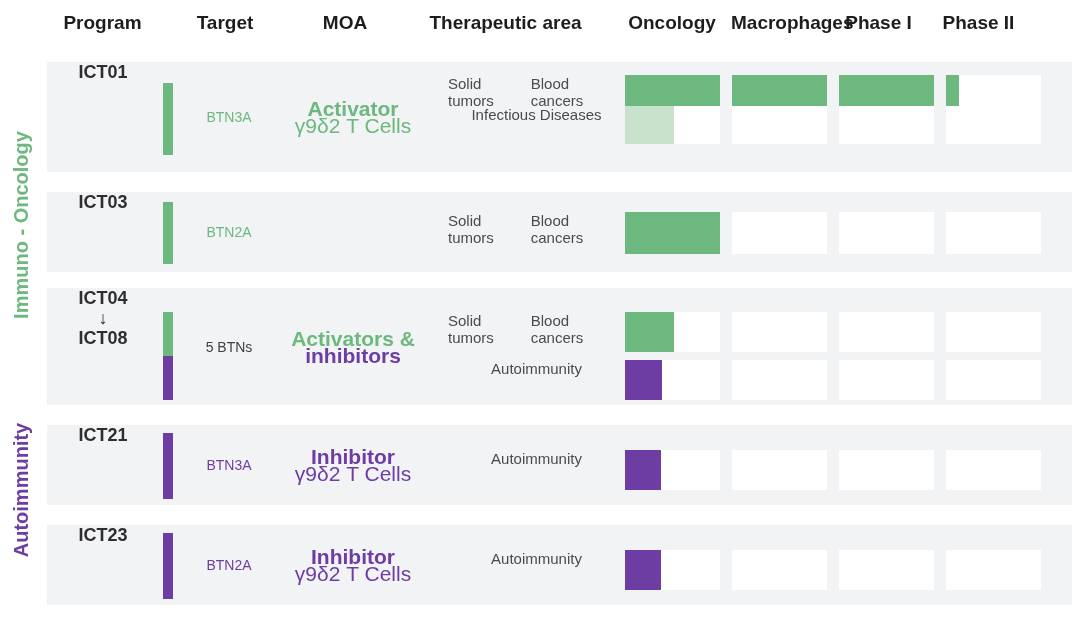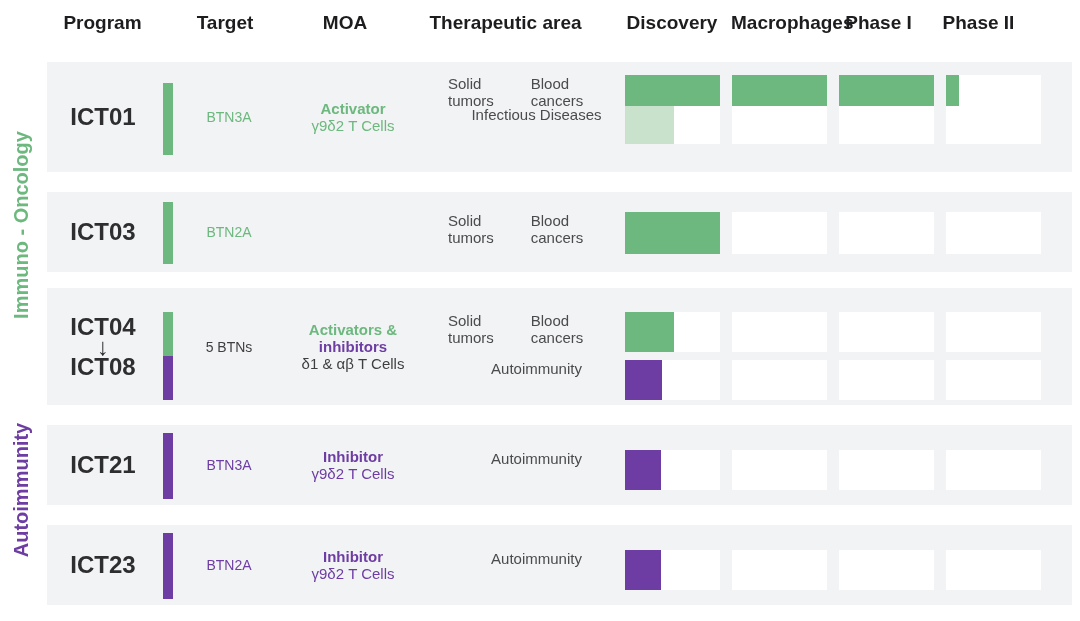--- a/index.html
+++ b/index.html
@@ -3,43 +3,43 @@
 <meta charset="utf-8">
 <style>
   html,body{margin:0;padding:0;background:#fff;}
   .canvas{position:relative;width:1080px;height:621px;background:#ffffff;
           font-family:"Liberation Sans",sans-serif;overflow:hidden;}
   .hdr{position:absolute;top:12px;text-align:center;font-size:19px;font-weight:bold;color:#1d1d1f;}
   .vlabel{position:absolute;left:21px;white-space:nowrap;font-size:20px;font-weight:bold;
           transform:translate(-50%,-50%) rotate(-90deg);}
   .row{position:absolute;left:47px;width:1025px;background:#f2f3f4;}
   .prog{position:absolute;left:0;top:0;bottom:0;width:112px;display:flex;flex-direction:column;
-        justify-content:center;align-items:center;font-size:24px;font-weight:600;color:#2e2e30;line-height:20px;}
+        align-items:center;font-size:18px;font-weight:600;color:#2e2e30;line-height:20px;}
   .accent{position:absolute;left:116px;width:10px;}
   .tgt{position:absolute;left:132px;top:0;bottom:0;width:100px;display:flex;align-items:center;
        justify-content:center;font-size:14px;}
   .moa{position:absolute;left:216px;top:0;bottom:0;width:180px;display:flex;flex-direction:column;
-       justify-content:center;text-align:center;font-size:15px;line-height:17px;}
+       justify-content:center;text-align:center;font-size:21px;line-height:17px;}
   .bold{font-weight:bold;}
   .subrow{position:absolute;left:401px;display:flex;}
   .ta{width:177px;display:flex;justify-content:center;
       font-size:15px;line-height:17px;color:#4b4b4d;}
   .pbox{width:95px;margin-right:12px;background:#ffffff;overflow:hidden;}
   .fill{height:100%;width:0;}
 </style>
 </head>
 <body>
 
 <div class="canvas">
 
   <div class="hdr" style="left:45px;width:115px">Program</div>
   <div class="hdr" style="left:170px;width:110px">Target</div>
   <div class="hdr" style="left:290px;width:110px">MOA</div>
   <div class="hdr" style="left:428px;width:155px">Therapeutic area</div>
-  <div class="hdr" style="left:623px;width:98px">Discovery</div>
+  <div class="hdr" style="left:623px;width:98px">Oncology</div>
   <div class="hdr" style="left:731px;width:97px">Macrophages</div>
   <div class="hdr" style="left:830px;width:97px">Phase I</div>
   <div class="hdr" style="left:930px;width:97px">Phase II</div>
 
   <div class="vlabel" style="top: 225px; color: rgb(108, 184, 126);">Immuno - Oncology</div>
   <div class="vlabel" style="top: 490px; color: rgb(109, 61, 163);">Autoimmunity</div>
 
   <div class="row" style="top:62px;height:110px">
     <div class="prog">
       <div>ICT01</div>
@@ -117,21 +117,20 @@
     <div class="prog">
       <div>ICT04</div>
       <div>↓</div>
       <div>ICT08</div>
     </div>
     <div class="accent" style="top: 24px; height: 88px; background: linear-gradient(rgb(108, 184, 126) 0%, rgb(108, 184, 126) 50%, rgb(109, 61, 163) 50%, rgb(109, 61, 163) 100%);"></div>
     <div class="tgt" style="color: rgb(63, 63, 65);">5 BTNs</div>
     <div class="moa">
       <div class="bold" style="color: rgb(108, 184, 126);">Activators &amp;</div>
       <div class="bold" style="color: rgb(109, 61, 163);">inhibitors</div>
-      <div style="color: rgb(63, 63, 65);">δ1 &amp; αβ T Cells</div>
     </div>
     <div class="subrow" style="top:24px;height:40px">
       <div class="ta">
         <div>Solid tumors</div>
         <div>Blood cancers</div>
       </div>
       <div class="pbox">
           <div class="fill" style="width: 52%; background: rgb(108, 184, 126);"></div>
         </div>
       <div class="pbox">

